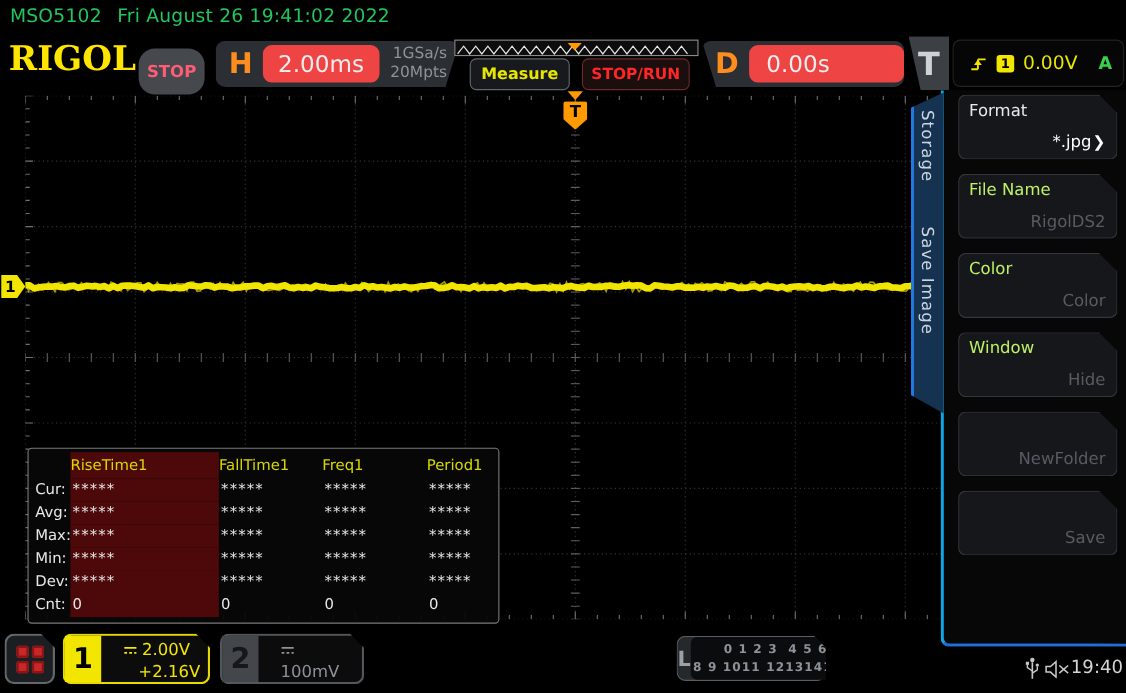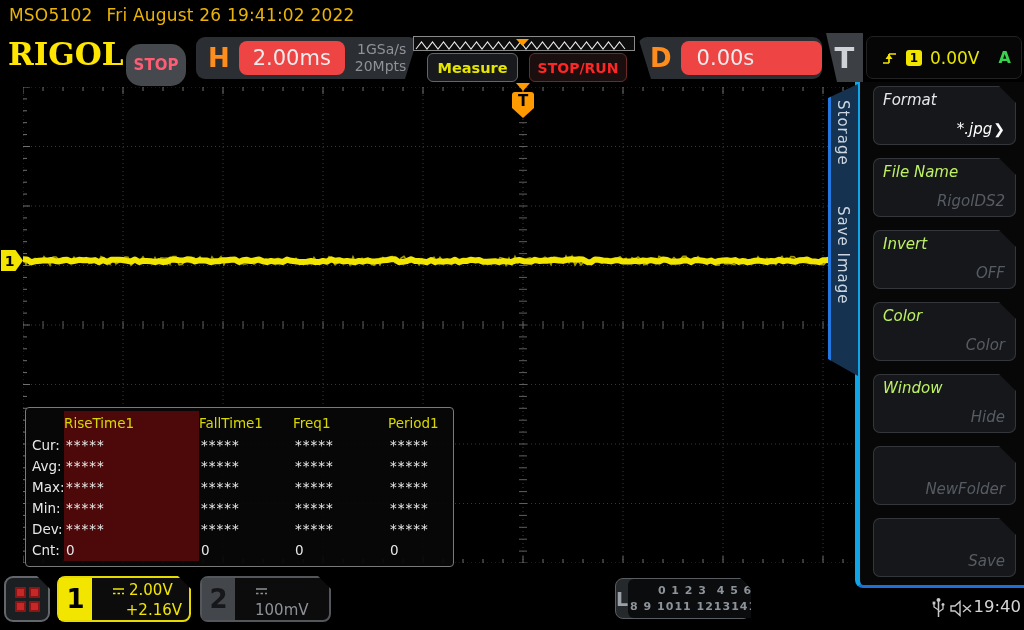--- a/index.html
+++ b/index.html
@@ -1,21 +1,21 @@
 <!DOCTYPE html>
 <html><head>
 <meta charset="utf-8">
 <style>
   html,body{margin:0;padding:0;background:#000;}
   body{width:1024px;height:630px;position:relative;overflow:hidden;
        font-family:"DejaVu Sans","Liberation Sans",sans-serif;color:#ddd;}
   .abs{position:absolute;}
 
   
-  .titlebar{left:9px;top:5px;font-size:17px;color:#eab308;letter-spacing:.2px;}
+  .titlebar{left:9px;top:5px;font-size:17px;color:#22c55e;letter-spacing:.2px;}
   .titlebar .model{margin-right:14px;}
 
   
   .logo{left:8px;top:36px;font-family:"DejaVu Serif","Liberation Serif",serif;
         font-weight:bold;font-size:31px;color:#ffe600;}
   .stop-badge{left:126px;top:44px;width:60px;height:42px;border-radius:15px;
         background:#45494e;color:#ff5d76;font-weight:bold;font-size:15px;
         display:flex;align-items:center;justify-content:center;}
   .panel{background:#2b2e32;border-radius:9px;display:flex;align-items:center;}
   .h-panel{left:196px;top:37px;width:222px;height:42px;
@@ -66,22 +66,22 @@
         font-size:13.5px;padding:3px 0 5px 0;}
   .mtable .cell{height:21px;line-height:21px;color:#e8e8e8;}
   .mtable .head{color:#d8d800;height:24px;line-height:24px;}
   .mtable .rowlab{padding-left:6px;}
   .mtable .hl{background:#4d0909;}
   .mtable .v{letter-spacing:1px;padding-left:2px;}
 
   
   .menu-panel{left:828px;top:82px;width:196px;height:506px;z-index:5;}
   .menu-body{position:absolute;left:27px;top:0;right:0;bottom:0;background:#070708;
-        border-left:5px solid #0ea5e9;border-bottom:3px solid #1f6fd8;
-        border-bottom-left-radius:8px;box-sizing:border-box;font-style:italic;}
+        border-left:3px solid #0ea5e9;border-bottom:3px solid #1f6fd8;
+        border-bottom-left-radius:8px;box-sizing:border-box;}
   .ribbon{position:absolute;left:0;top:2px;width:30px;height:292px;
         background:linear-gradient(90deg,#2277e0 0 3px,#153250 3px 100%);
         clip-path:polygon(100% 0,100% 100%,0 calc(100% - 17px),0 14px);}
   .ribbon .tab{position:absolute;left:6px;writing-mode:vertical-rl;
         color:#cdd6e0;font-size:15px;letter-spacing:1px;}
   .ribbon .tab1{top:16px;}
   .ribbon .tab2{top:122px;}
   .mbtn{position:relative;margin:0 8px 13px 13px;height:59px;background:#15171b;
         border-radius:7px;box-shadow:inset 0 0 0 1px #33363a;
         clip-path:polygon(0 0,calc(100% - 17px) 0,100% 17px,100% 100%,0 100%);}
@@ -523,24 +523,20 @@
   <div class="menu-body">
     <div class="mbtn active">
       <span class="mlabel">Format</span>
       <span class="mvalue"><span>*.jpg</span><span class="marrow">❯</span></span>
     </div>
     <div class="mbtn">
       <span class="mlabel">File Name</span>
       <span class="mvalue">RigolDS2</span>
     </div>
     <div class="mbtn">
-      <span class="mlabel">Invert</span>
-      <span class="mvalue">OFF</span>
-    </div>
-    <div class="mbtn">
       <span class="mlabel">Color</span>
       <span class="mvalue">Color</span>
     </div>
     <div class="mbtn">
       <span class="mlabel">Window</span>
       <span class="mvalue">Hide</span>
     </div>
     <div class="mbtn">
       <span class="mlabel"></span>
       <span class="mvalue">NewFolder</span>

